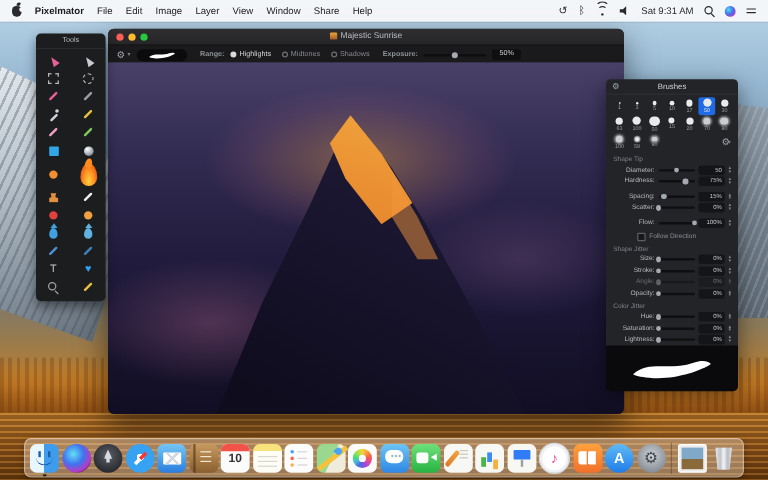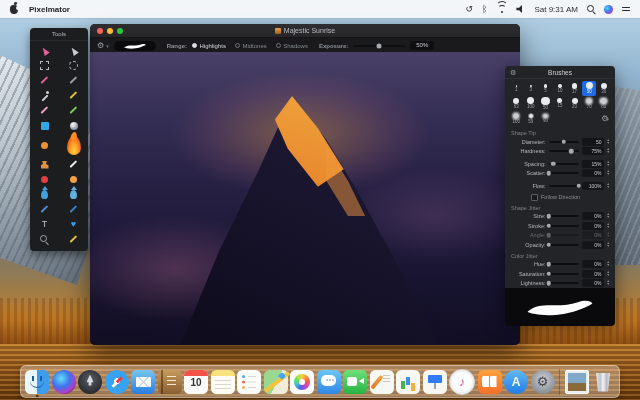--- a/index.html
+++ b/index.html
@@ -304,20 +304,30 @@
   <div class="wall-left-streaks"></div>
   <div class="wall-right-rock"></div>
   <div class="wall-right-streaks"></div>
   <div class="wall-trees"></div>
   <div class="wall-water"></div>
 
   <div class="menubar">
     <div class="mb-left">
       <span class="apple-logo"></span>
       <span class="mb-app">Pixelmator</span>
+      <span id="menu-items" style="display:flex;gap:11px;">
+          <span class="mb-item">File</span>
+          <span class="mb-item">Edit</span>
+          <span class="mb-item">Image</span>
+          <span class="mb-item">Layer</span>
+          <span class="mb-item">View</span>
+          <span class="mb-item">Window</span>
+          <span class="mb-item">Share</span>
+          <span class="mb-item">Help</span>
+        </span>
     </div>
     <div class="mb-right">
       <span class="mb-glyph">↺</span>
       <span class="mb-glyph">ᛒ</span>
       <span class="wifi-ic">
           <span class="w1"></span>
           <span class="w2"></span>
           <span class="w3"></span>
         </span>
       <span class="vol-ic"></span>

